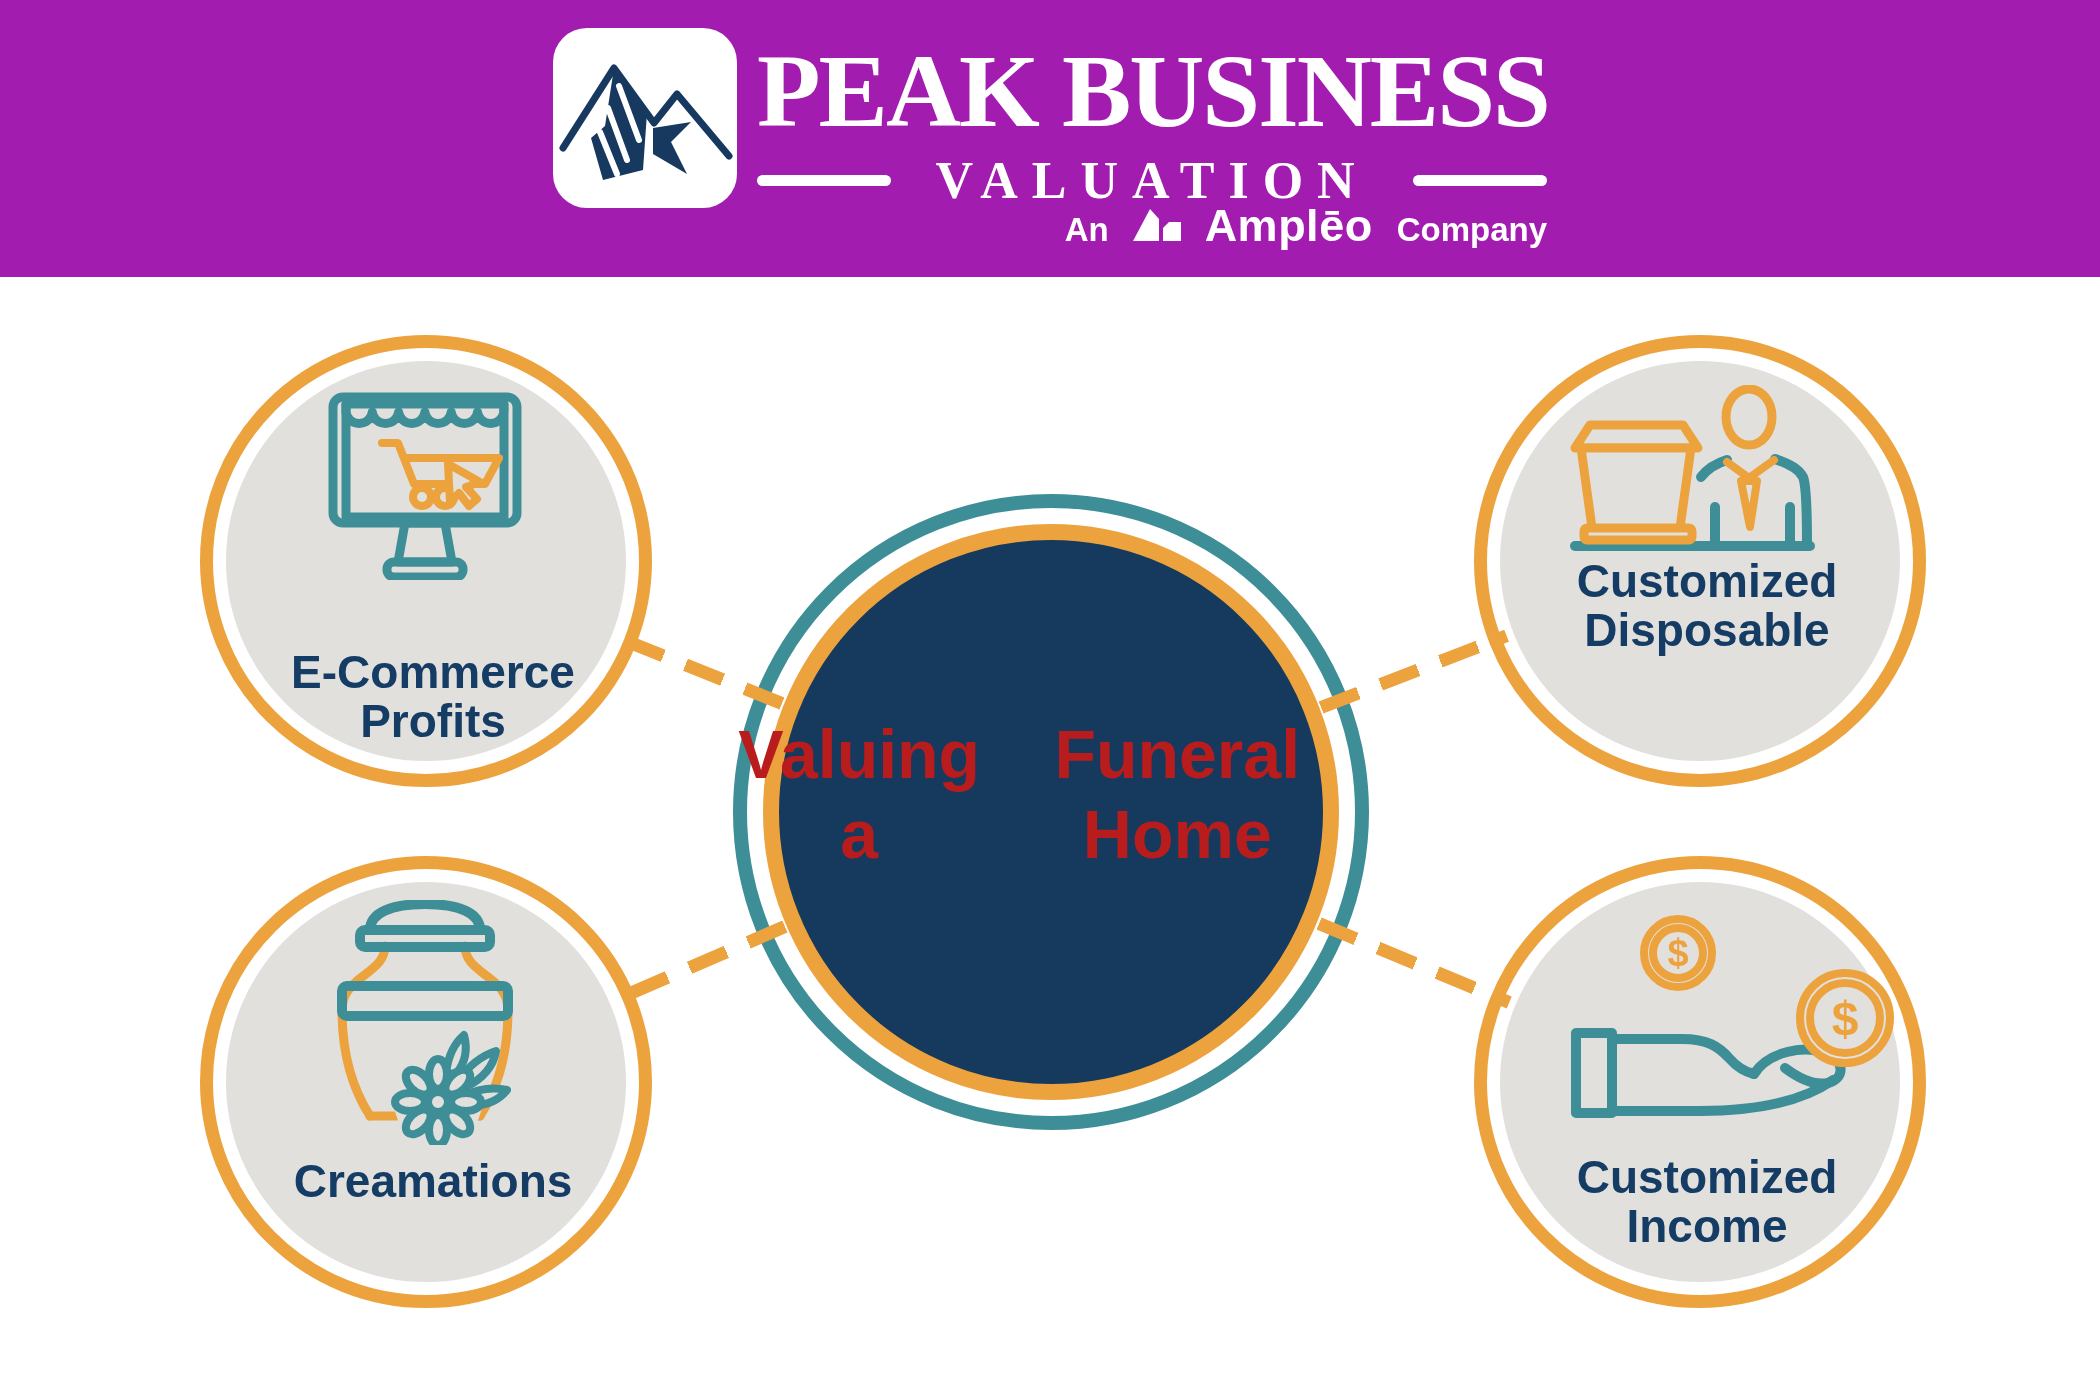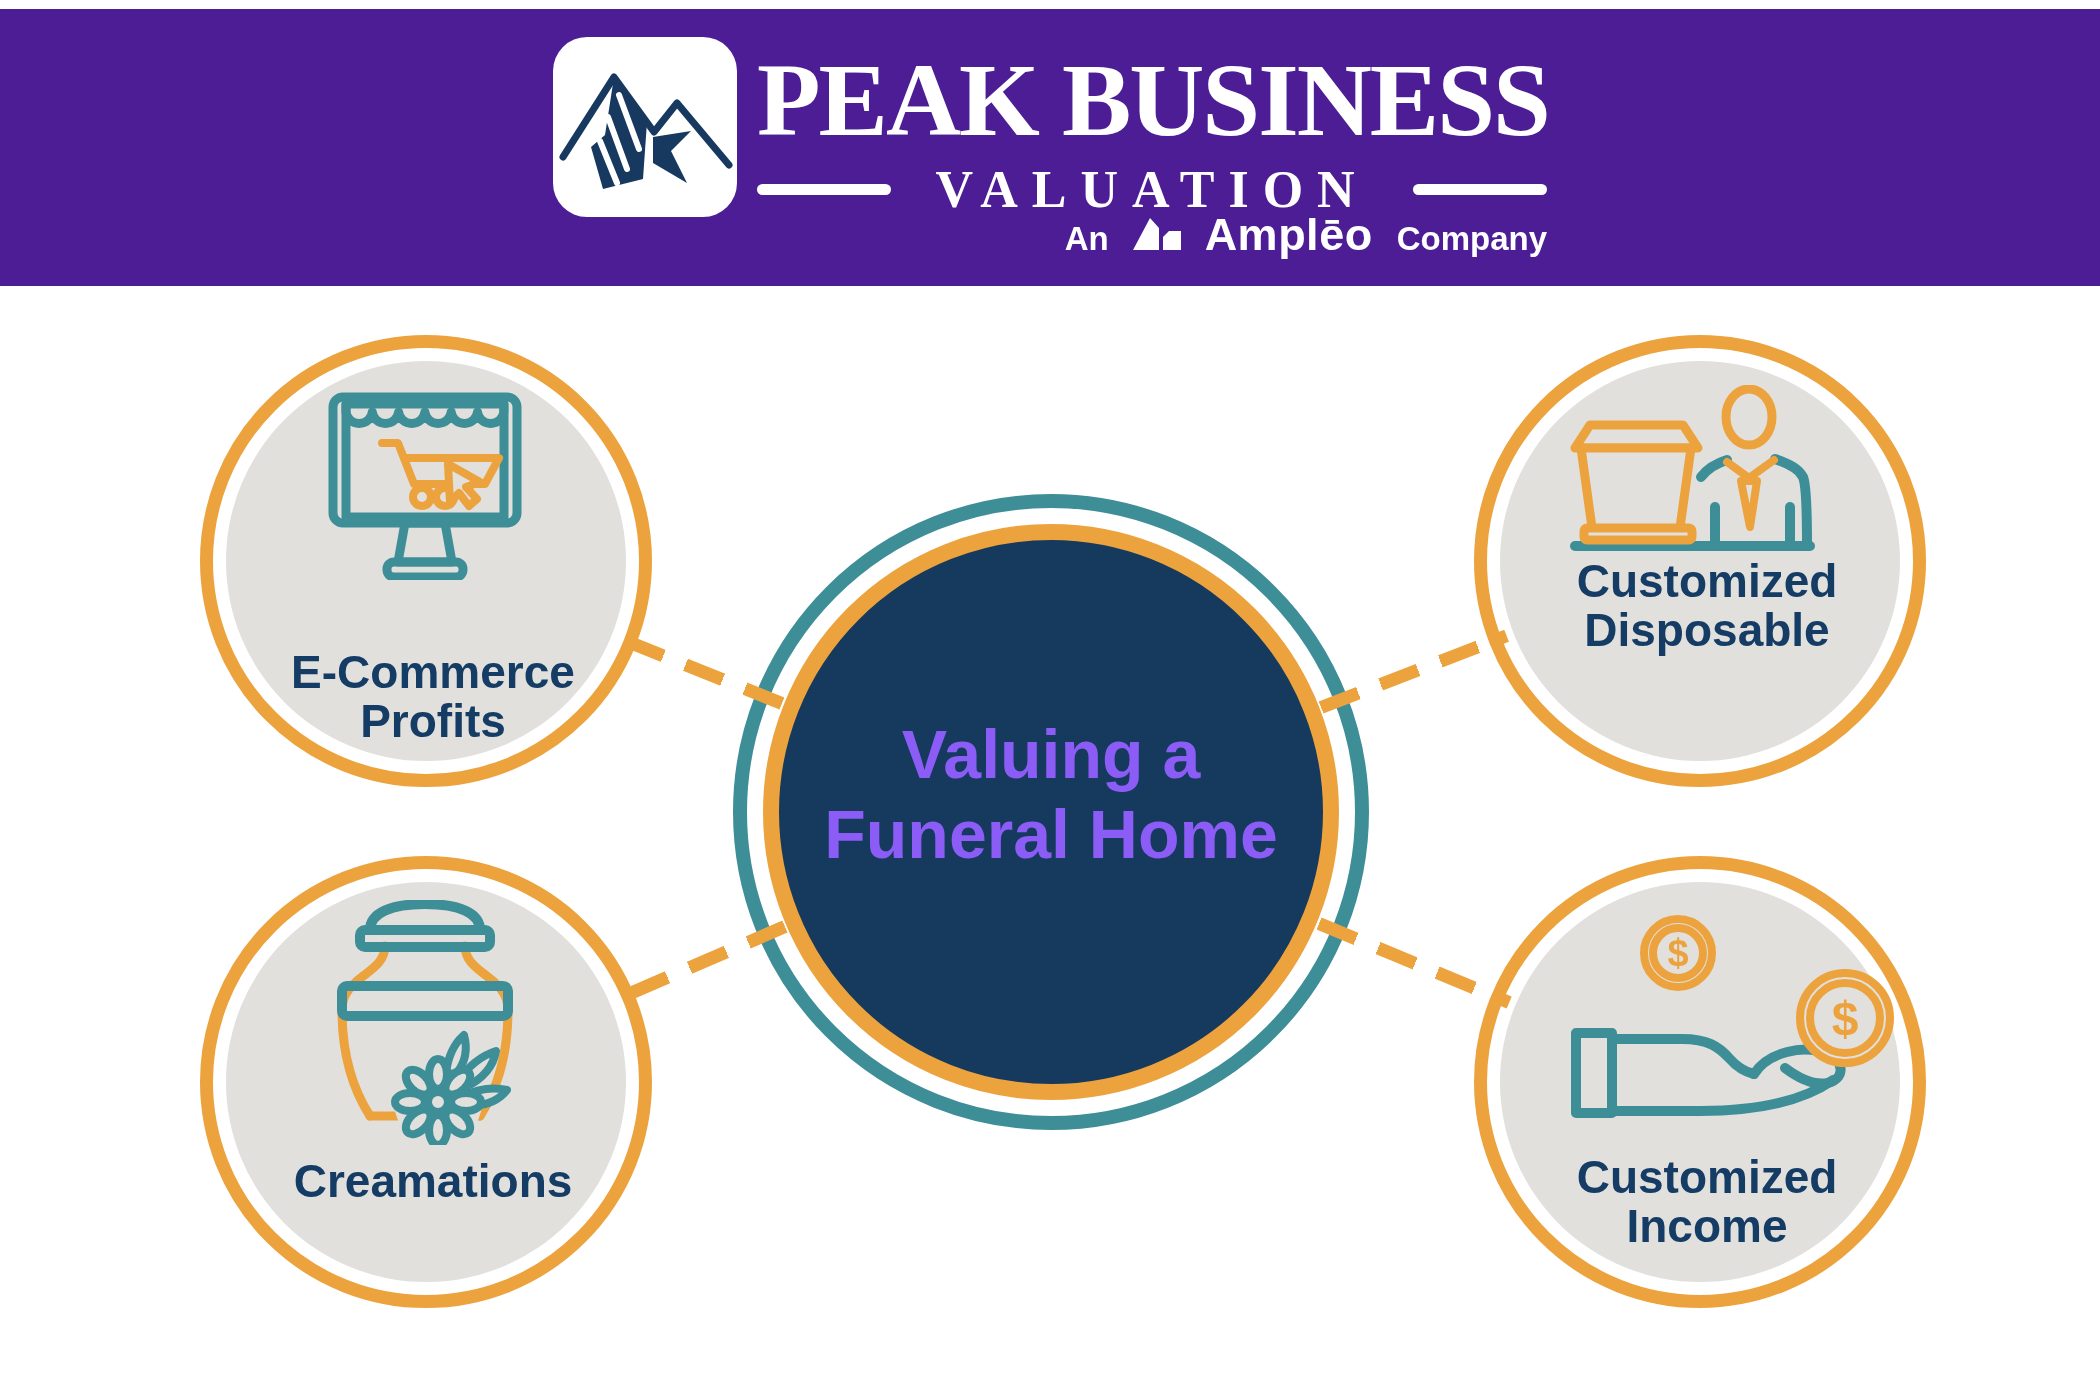--- a/index.html
+++ b/index.html
@@ -1,40 +1,40 @@
 <!DOCTYPE html>
 <html><head>
 <meta charset="utf-8">
 <style>
   html,body{margin:0;padding:0;}
   body{width:2100px;height:1400px;background:#ffffff;font-family:"Liberation Sans",sans-serif;}
   .page{position:relative;width:2100px;height:1400px;background:#ffffff;overflow:hidden;}
 
   
-  .header{position:absolute;left:0;top:0;width:2100px;height:277px;background:#4c1d95;margin-top:9px;}
+  .header{position:absolute;left:0;top:0;width:2100px;height:277px;background:#a21caf;}
   .logo-box{position:absolute;left:553px;top:28px;width:184px;height:180px;background:#ffffff;border-radius:34px;}
   .logo-box svg{position:absolute;left:0;top:0;}
   .brand-title{position:absolute;left:757px;top:36px;width:790px;text-align:center;
     font-family:"Liberation Serif",serif;font-weight:bold;font-size:104px;line-height:1.05;
     color:#ffffff;letter-spacing:-2px;white-space:nowrap;}
   .valuation-row{position:absolute;left:757px;top:154px;width:790px;height:52px;display:flex;align-items:center;gap:20px;}
   .v-line{flex:1;height:11px;background:#ffffff;border-radius:6px;}
   .v-text{margin:0 24px;font-family:"Liberation Serif",serif;font-weight:bold;font-size:52px;
     color:#ffffff;letter-spacing:14px;white-space:nowrap;}
   .tagline{position:absolute;left:757px;top:200px;width:790px;display:flex;justify-content:flex-end;
     align-items:baseline;gap:24px;color:#ffffff;}
   .tag-small{font-size:33px;font-weight:600;}
   .tag-brand{font-size:45px;font-weight:bold;letter-spacing:0.5px;}
 
   
   .center-node{position:absolute;left:733px;top:494px;width:636px;height:636px;}
   .c-teal{position:absolute;inset:0;border:14px solid #3E8E98;border-radius:50%;}
   .c-orange{position:absolute;inset:30px;border:16px solid #ECA33D;border-radius:50%;background:#16395E;}
-  .c-text{position:absolute;inset:0;display:flex;flex-direction:column;justify-content:center;align-items:center;
-    transform:translateY(-18px);color:#8b5cf6;font-size:68px;font-weight:bold;line-height:80px;text-align:center;}
+  .c-text{position:absolute;inset:0;display:flex;flex-direction:row;justify-content:center;align-items:center;
+    transform:translateY(-18px);color:#b91c1c;font-size:68px;font-weight:bold;line-height:80px;text-align:center;}
 
   
   .node{position:absolute;width:452px;height:452px;}
   .sat-ring{position:absolute;inset:0;border:13px solid #ECA33D;border-radius:50%;}
   .sat-fill{position:absolute;inset:26px;background:#E2E0DD;border-radius:50%;}
   .sat-icon{position:absolute;}
   .sat-label{position:absolute;left:14px;right:0;text-align:center;font-size:46px;font-weight:bold;
     color:#143C64;line-height:49px;}
   .node-tl{left:200px;top:335px;}
   .node-tr{left:1474px;top:335px;}

